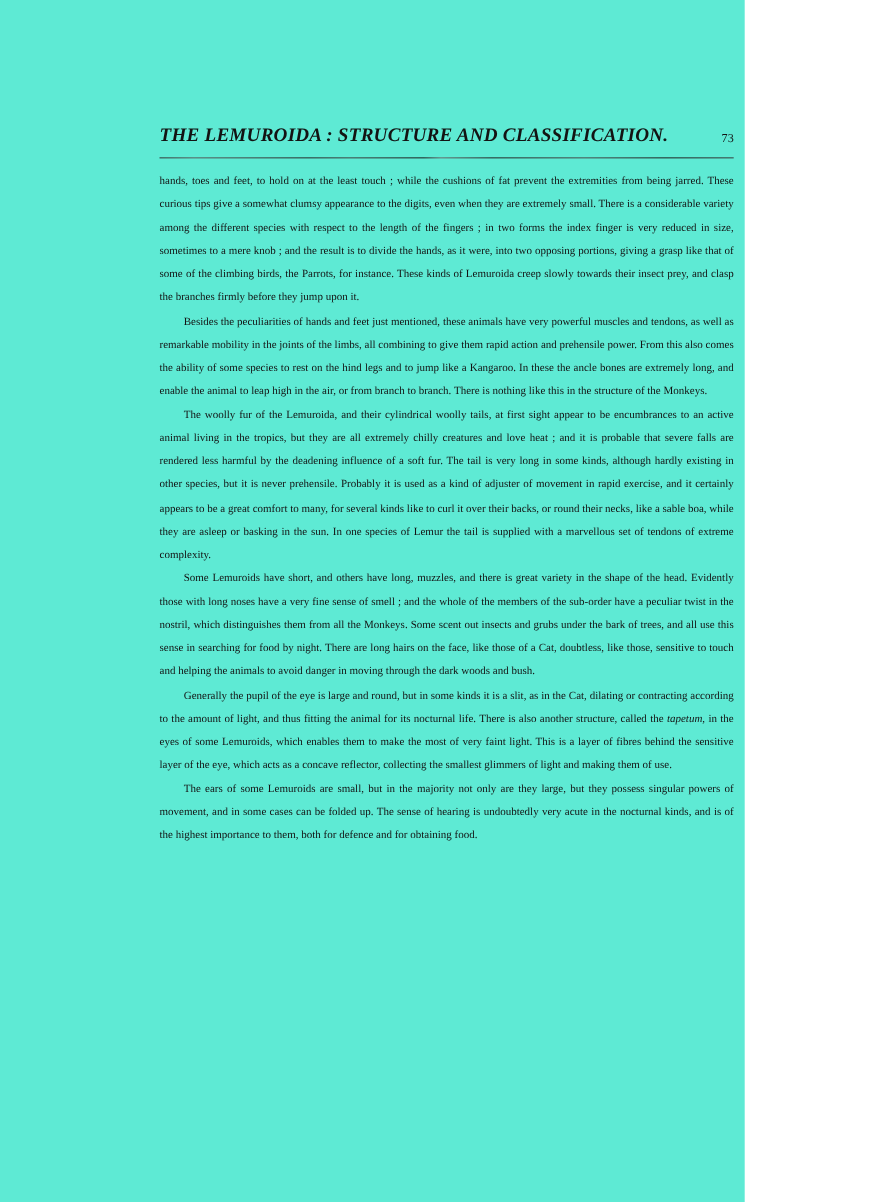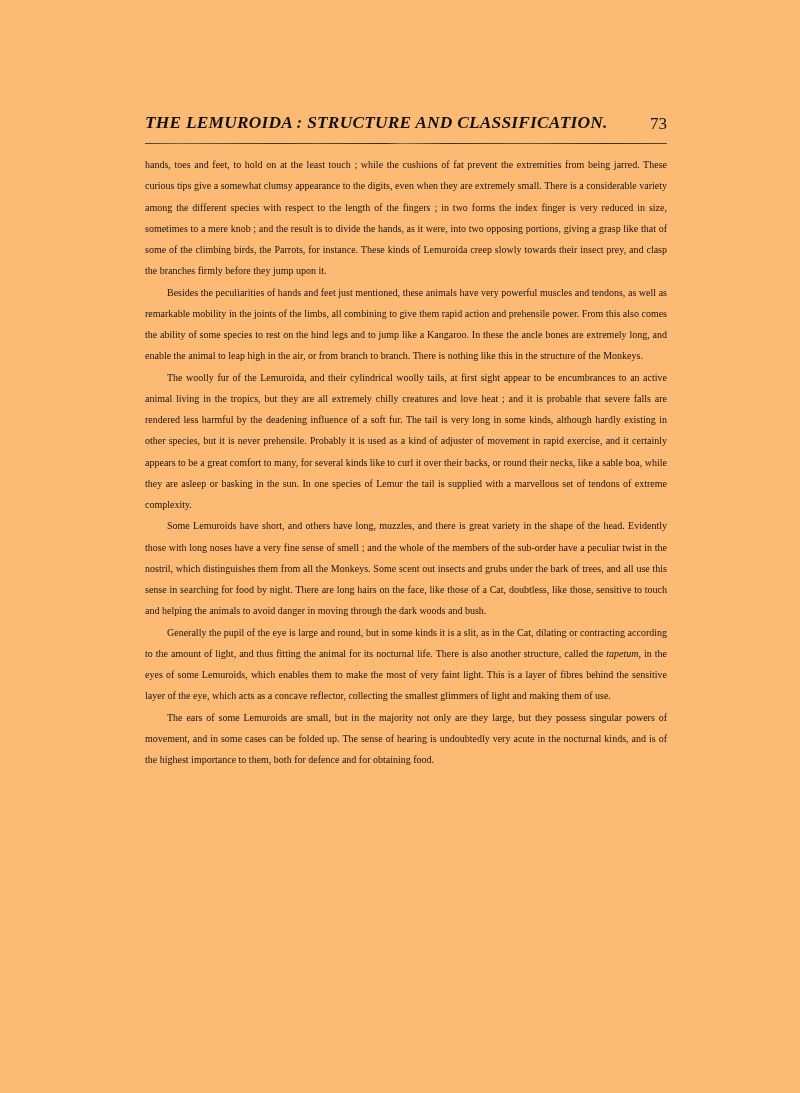--- a/index.html
+++ b/index.html
@@ -12,23 +12,23 @@
     height: 1093px;
     position: relative;
     font-family: "Liberation Serif", "DejaVu Serif", serif;
     color: #111111;
     overflow: hidden;
   }
 
   .page {
     position: absolute;
     left: 0; top: 0;
-    width: 800px;
+    width: 677px;
     height: 1093px;
-    background: #fdba74;
+    background: #5eead4;
   }
 
   .content {
     position: absolute;
     left: 145px;
     top: 112px;
     width: 522px;
   }
 
   
@@ -43,21 +43,21 @@
     font-style: italic;
     font-weight: 700;
     font-size: 17.4px;
     letter-spacing: 0.2px;
     color: #131313;
     flex: 1 1 auto;
   }
   .head-folio {
     font-style: normal;
     font-weight: 400;
-    font-size: 17px;
+    font-size: 11px;
     color: #131313;
     margin-left: 5px;
     position: relative;
     top: 1px;
   }
 
   .head-rule {
     margin-top: 5px;
     width: 522px;
     height: 1px;

